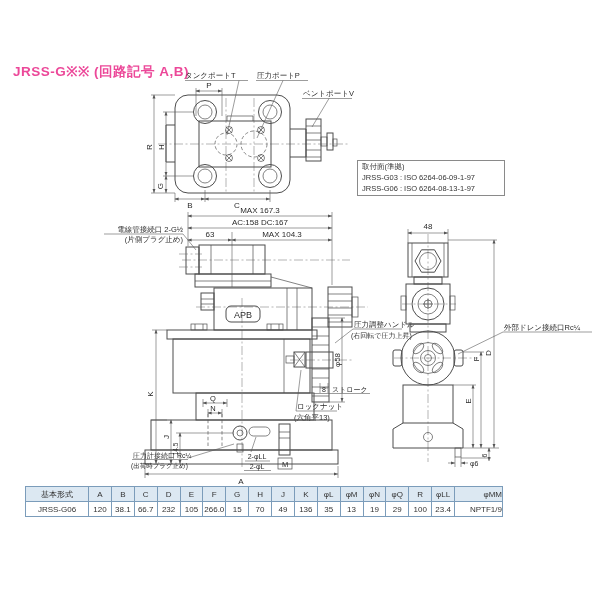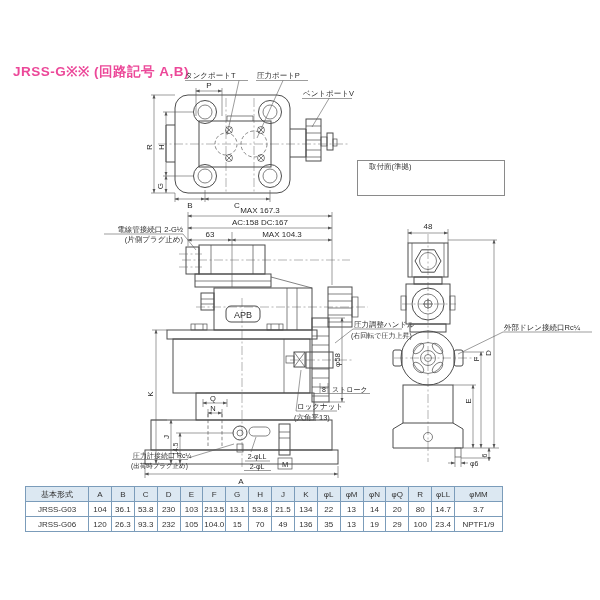--- a/index.html
+++ b/index.html
@@ -1,49 +1,51 @@
 <!DOCTYPE html>
 <html><head>
 <meta charset="utf-8">
 <style>
   html,body{margin:0;padding:0;background:#fff;}
   .page{position:relative;width:600px;height:600px;background:#fff;overflow:hidden;
         font-family:"Liberation Sans",sans-serif;color:#222;}
   .title{position:absolute;left:13px;top:62px;font-size:13.5px;font-weight:700;
          letter-spacing:.5px;color:#ec4899;white-space:nowrap;}
   .iso-box{position:absolute;left:357px;top:160px;width:148px;height:36px;
-           border:1px solid #8a8a8a;box-sizing:border-box;padding:1px 11px;
+           border:1px solid #8a8a8a;box-sizing:border-box;padding:1px 4px;
            font-size:7.5px;line-height:1.45;color:#333;white-space:nowrap;}
   svg{position:absolute;left:0;top:0;}
   svg text{font-family:"Liberation Sans",sans-serif;font-size:8px;fill:#2a2a2a;}
   svg text.jp{font-size:7.5px;}
   svg text.sm{font-size:6.5px;}
   .oln{fill:none;stroke:#4d4d4d;stroke-width:1;}
   .thin{fill:none;stroke:#4d4d4d;stroke-width:.7;}
   .dim{fill:none;stroke:#5a5a5a;stroke-width:.6;}
   .cl{fill:none;stroke:#6a6a6a;stroke-width:.5;stroke-dasharray:9 2.5 2 2.5;}
   .dash{fill:none;stroke:#5a5a5a;stroke-width:.7;stroke-dasharray:3.5 2.2;}
   .ldr{fill:none;stroke:#5a5a5a;stroke-width:.6;}
   .spec-table{position:absolute;left:25px;top:486px;width:478px;border-collapse:collapse;
               table-layout:fixed;font-size:8px;color:#333;}
   .spec-table th,.spec-table td{border:1px solid #7b9cba;text-align:center;height:14px;
               padding:0;overflow:hidden;white-space:nowrap;font-weight:normal;}
   .spec-table th{background:#dce8f2;}
   .spec-table th:first-child,.spec-table td:first-child{width:62px;}
-  .spec-table th:last-child,.spec-table td:last-child{width:47px;}
+  .spec-table th:last-child,.spec-table td:last-child{width:47px;text-align:right;}
 </style>
 </head>
 <body>
 
 <div class="page">
 
   <div class="title">JRSS-G※※ (回路記号 A,B)</div>
 
   <div class="iso-box">
     <div>取付面(準拠)</div>
+    <div>JRSS-G03 : ISO 6264-06-09-1-97</div>
+    <div>JRSS-G06 : ISO 6264-08-13-1-97</div>
   </div>
 
   <svg width="600" height="485" viewBox="0 0 600 485">
     <defs>
       <marker id="ae" markerWidth="8" markerHeight="6" refX="7" refY="3" orient="auto">
         <path d="M0,0.5 L7,3 L0,5.5 Z" fill="#555"></path>
       </marker>
       <marker id="as" markerWidth="8" markerHeight="6" refX="1" refY="3" orient="auto">
         <path d="M7,0.5 L0,3 L7,5.5 Z" fill="#555"></path>
       </marker>
@@ -302,47 +304,27 @@
           <th>φM</th>
           <th>φN</th>
           <th>φQ</th>
           <th>R</th>
           <th>φLL</th>
           <th>φMM</th>
         </tr>
       </thead>
     <tbody>
         <tr>
-          <td>JRSS-G03</td>
-          <td>104</td>
-          <td>36.1</td>
-          <td>53.8</td>
-          <td>230</td>
-          <td>103</td>
-          <td>213.5</td>
-          <td>13.1</td>
-          <td>53.8</td>
-          <td>21.5</td>
-          <td>134</td>
-          <td>22</td>
-          <td>13</td>
-          <td>14</td>
-          <td>20</td>
-          <td>80</td>
-          <td>14.7</td>
-          <td>3.7</td>
-        </tr>
-        <tr>
           <td>JRSS-G06</td>
           <td>120</td>
-          <td>26.3</td>
-          <td>93.3</td>
+          <td>38.1</td>
+          <td>66.7</td>
           <td>232</td>
           <td>105</td>
-          <td>104.0</td>
+          <td>266.0</td>
           <td>15</td>
           <td>70</td>
           <td>49</td>
           <td>136</td>
           <td>35</td>
           <td>13</td>
           <td>19</td>
           <td>29</td>
           <td>100</td>
           <td>23.4</td>

